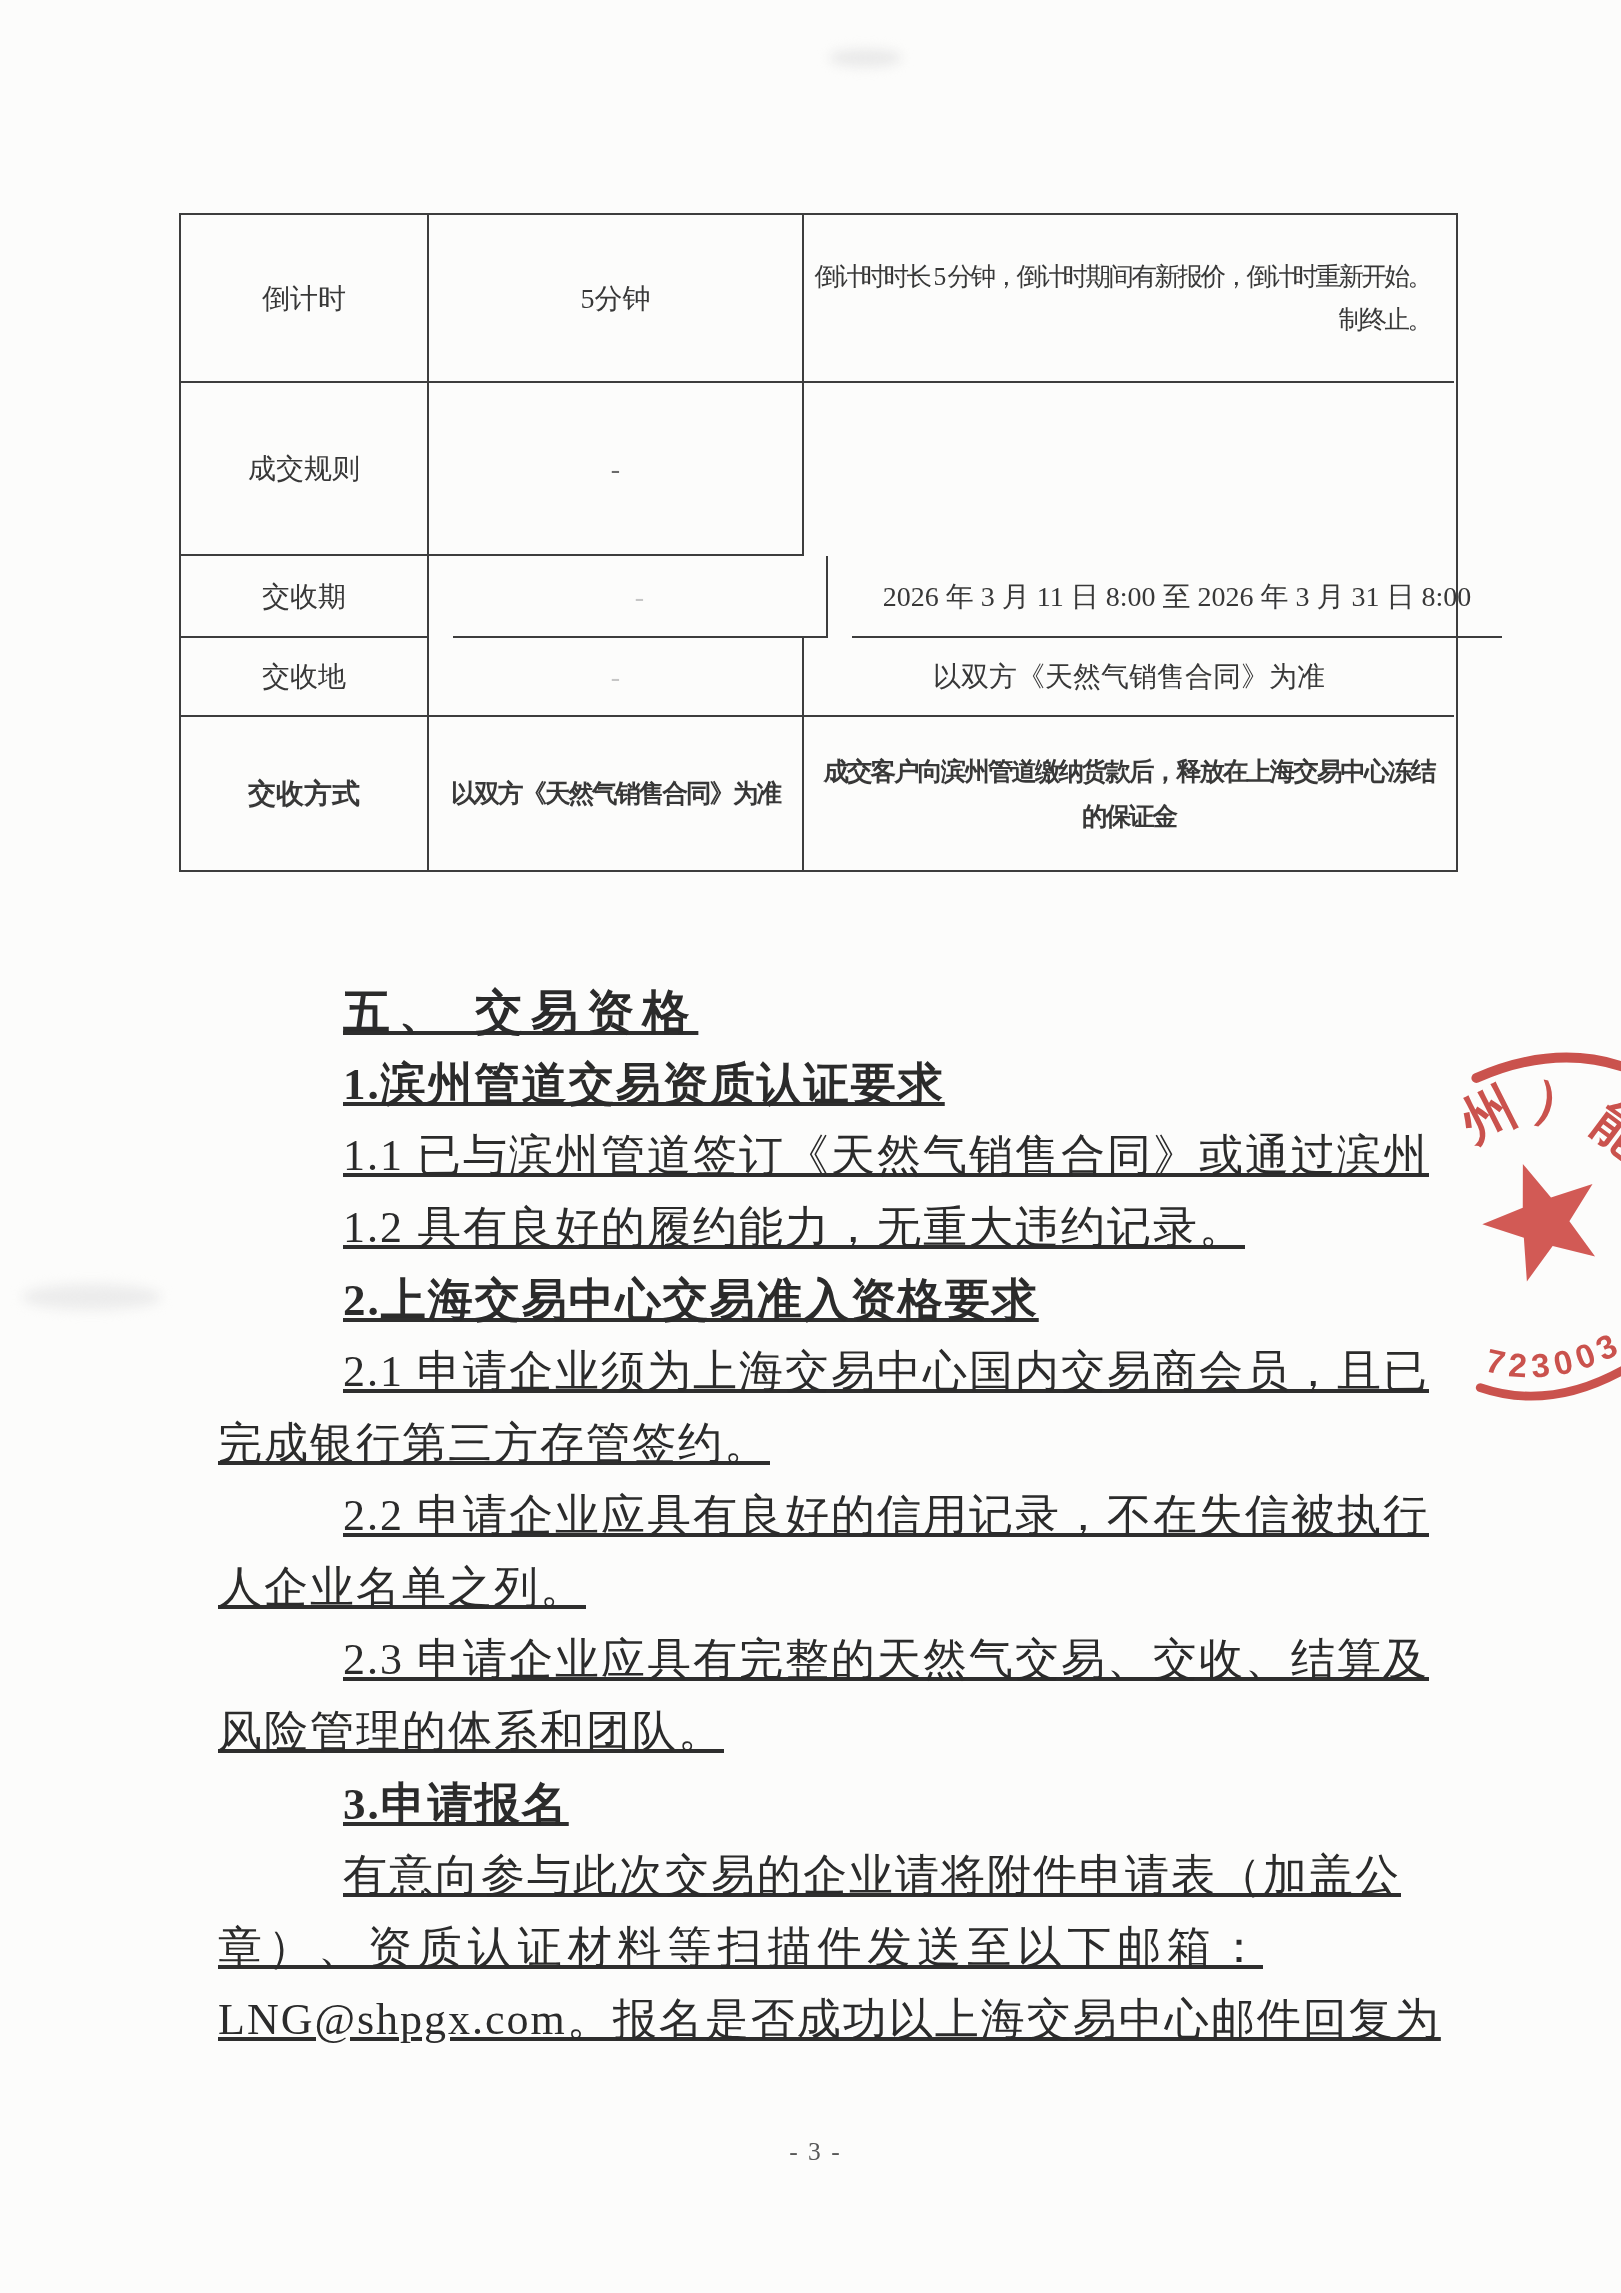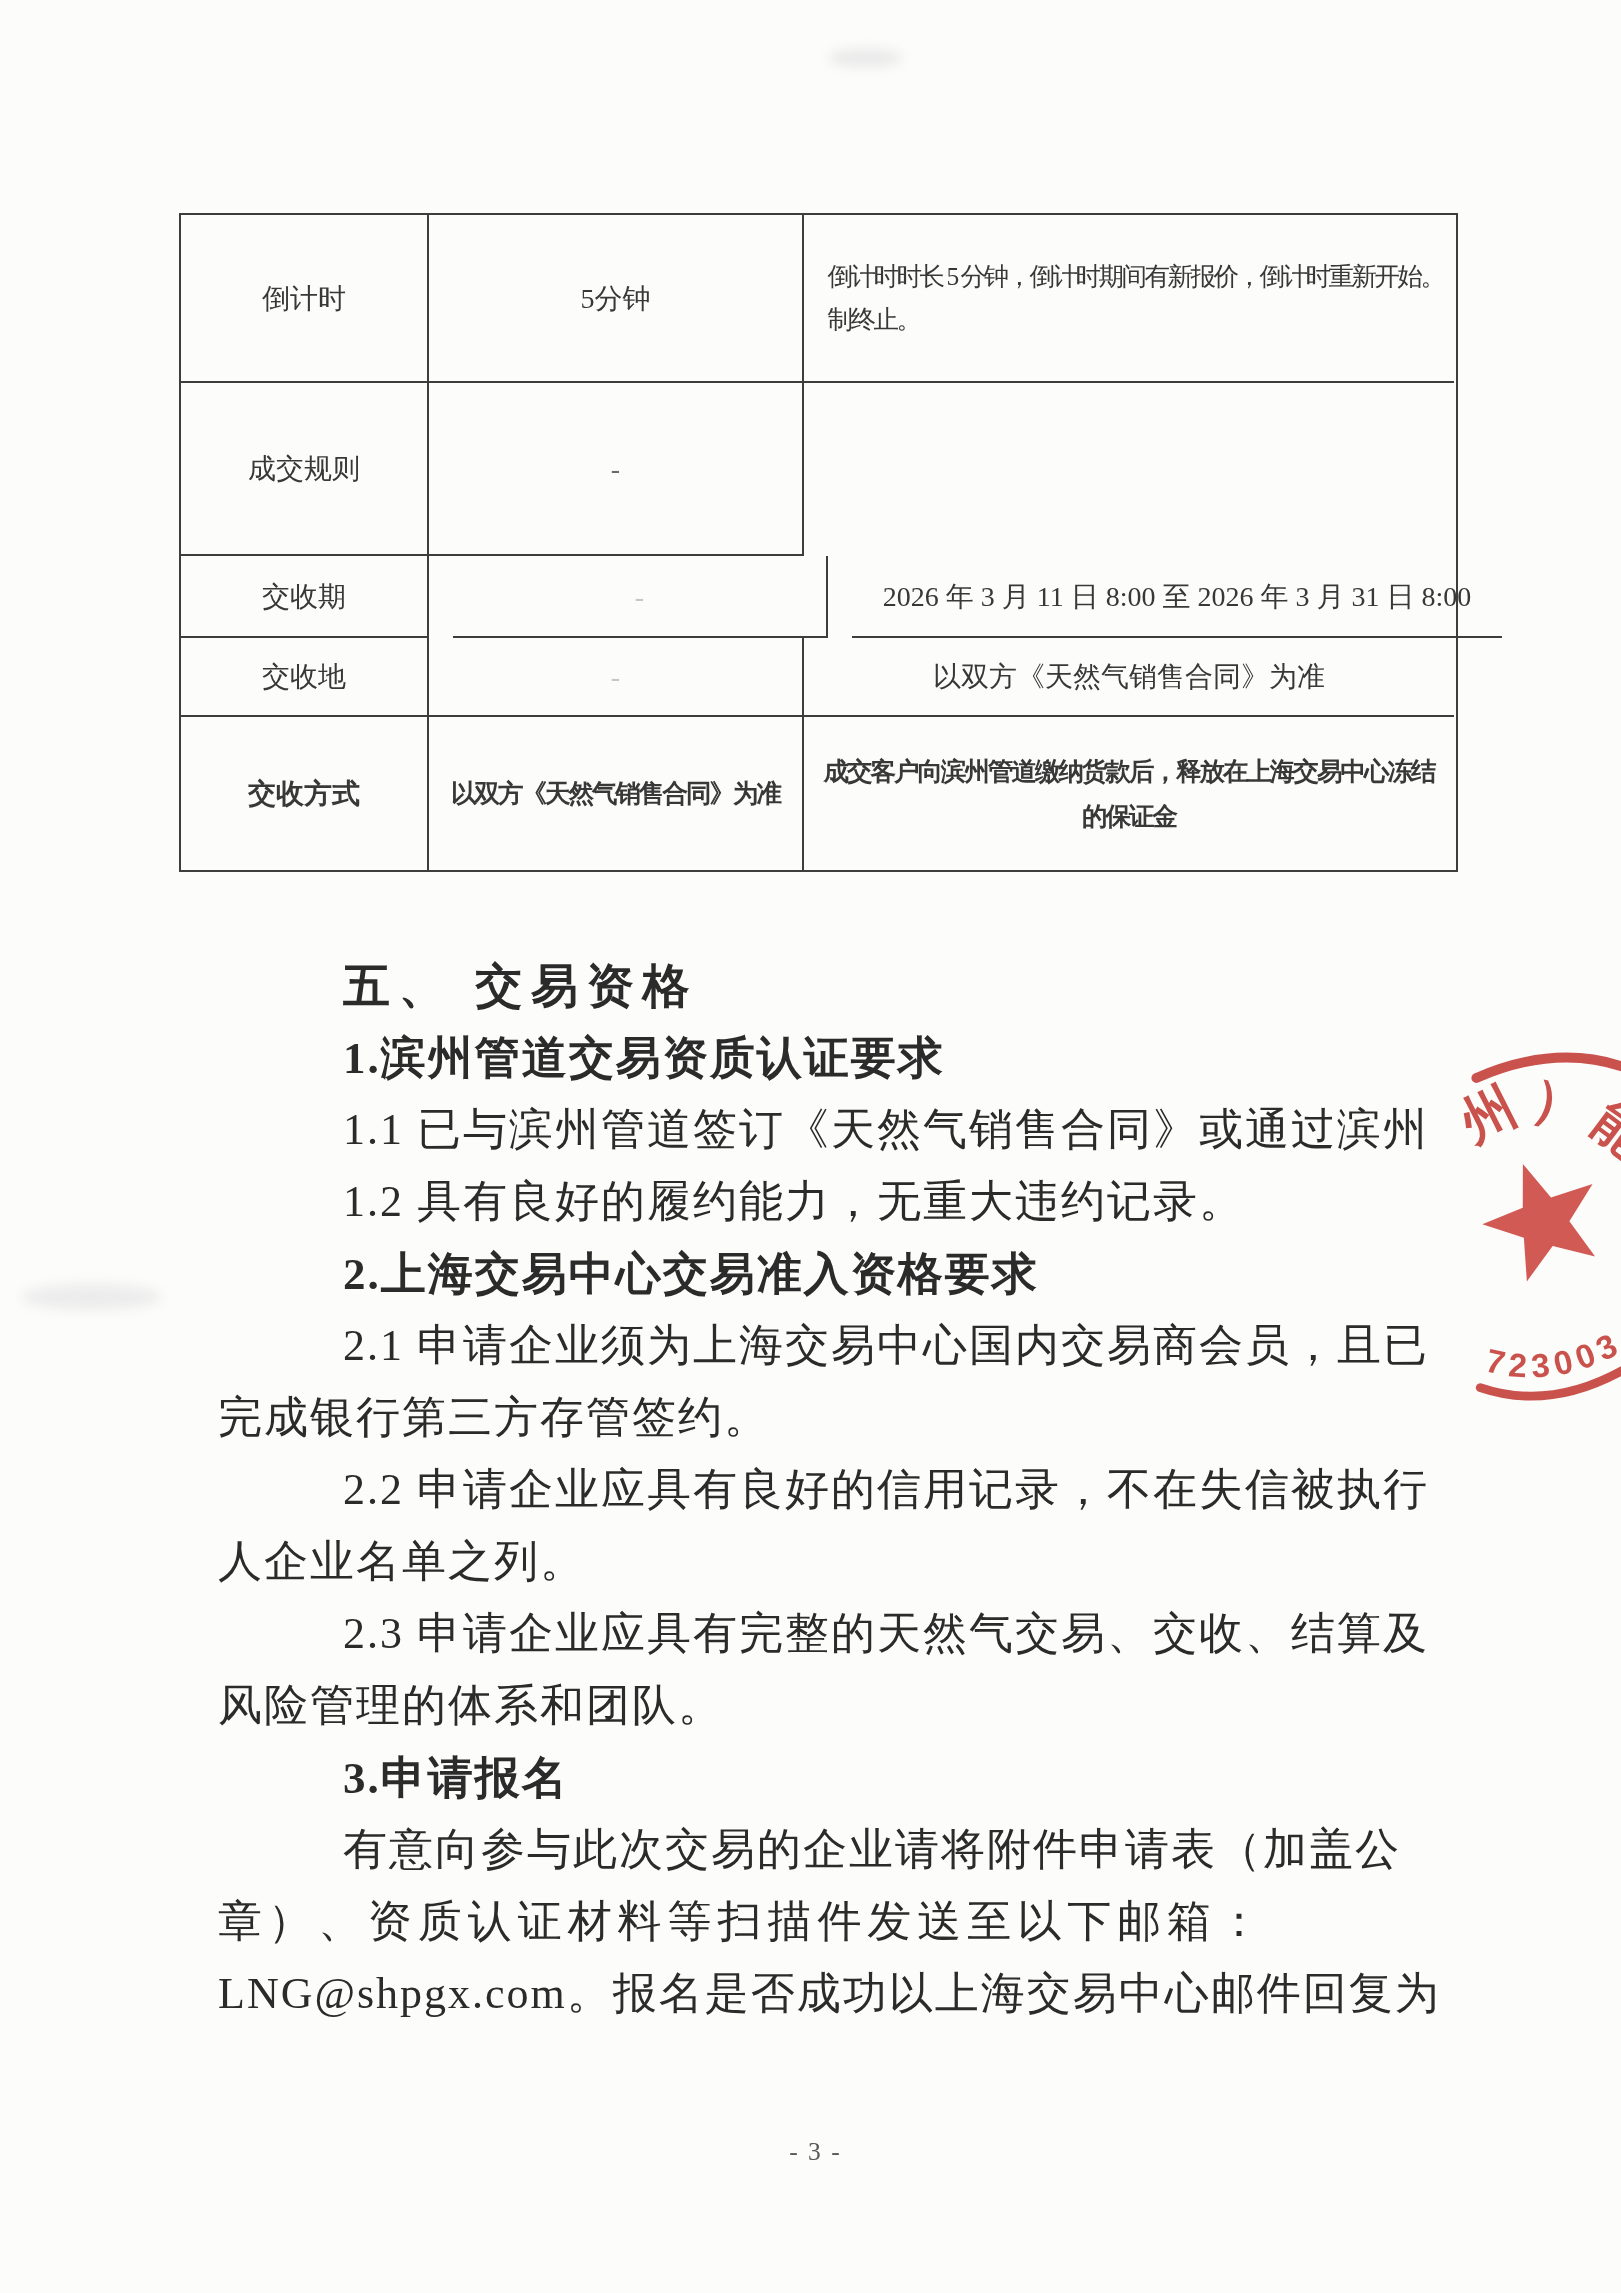--- a/index.html
+++ b/index.html
@@ -26,30 +26,30 @@
   .t-row.r5{height:153px;font-weight:bold;}
   .t-cell{
     border-right:2.9px solid #3d3d3d; border-bottom:2.9px solid #3d3d3d;
     box-sizing:border-box; display:flex; flex-direction:column;
     justify-content:center; align-items:center;
     font-size:28px; line-height:43px;
   }
   .t-cell.c3{border-right:none;}
   .t-row.r5 .t-cell{border-bottom:none;}
   .t-cell .cline{white-space:nowrap;}
-  .t-cell.left-text{align-items:flex-start; padding:0 23.5px;}
+  .t-cell.left-text{align-items:flex-end; padding:0 23.5px;}
   .t-cell.left-text .cline{font-size:25.5px; letter-spacing:-2.5px; line-height:43px;}
   .t-row.r5 .t-cell.c3 .cline{font-size:25.5px; letter-spacing:-2px; line-height:45px;}
   .t-row.r5 .t-cell.c2 .cline{font-size:25.5px; letter-spacing:-2px;}
   .mid-dash{color:#6a6a6a;}
   .faint-mark{color:#c6c6c6;}
 
   
   .bodytext{
-    position:absolute; left:218px; top:950px; width:1045px;
+    position:absolute; left:218px; top:976px; width:1045px;text-decoration:underline;
   }
   .bline{
     height:72px; line-height:72px; font-size:44px;
     letter-spacing:2px; white-space:nowrap; color:#2b2b2b;
   }
   .bline.h1{font-weight:bold; font-size:47px; letter-spacing:8.8px; padding-left:125px;}
   .bline.hsub{font-weight:bold; font-size:45px; letter-spacing:2px; padding-left:125px;}
   .bline.first{padding-left:125px;}
   .bline.stretch{text-align:justify; text-align-last:justify;}
   .bline.first.stretch{padding-left:0; text-indent:125px;}

